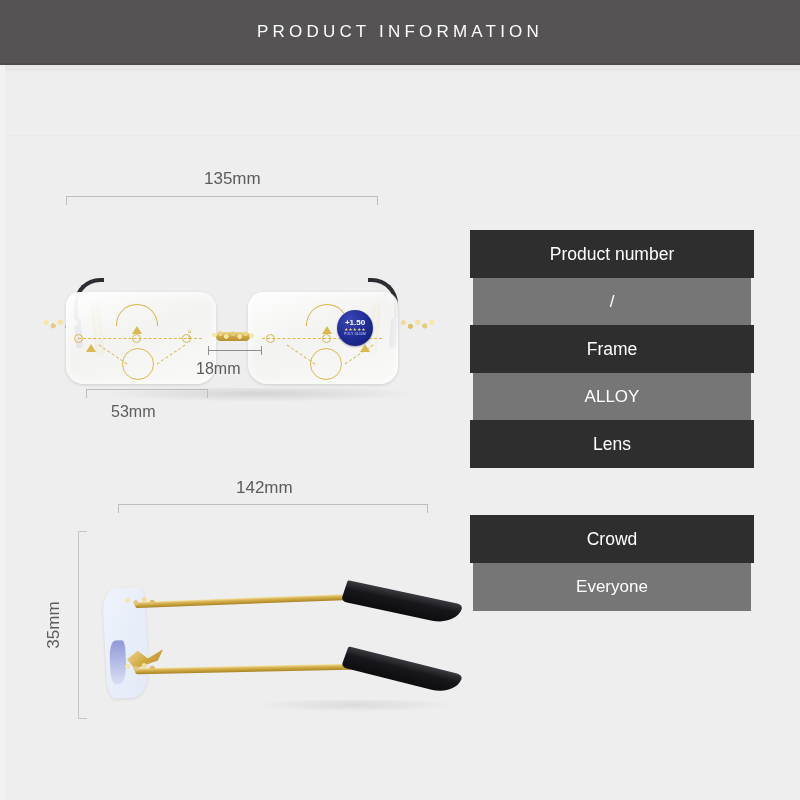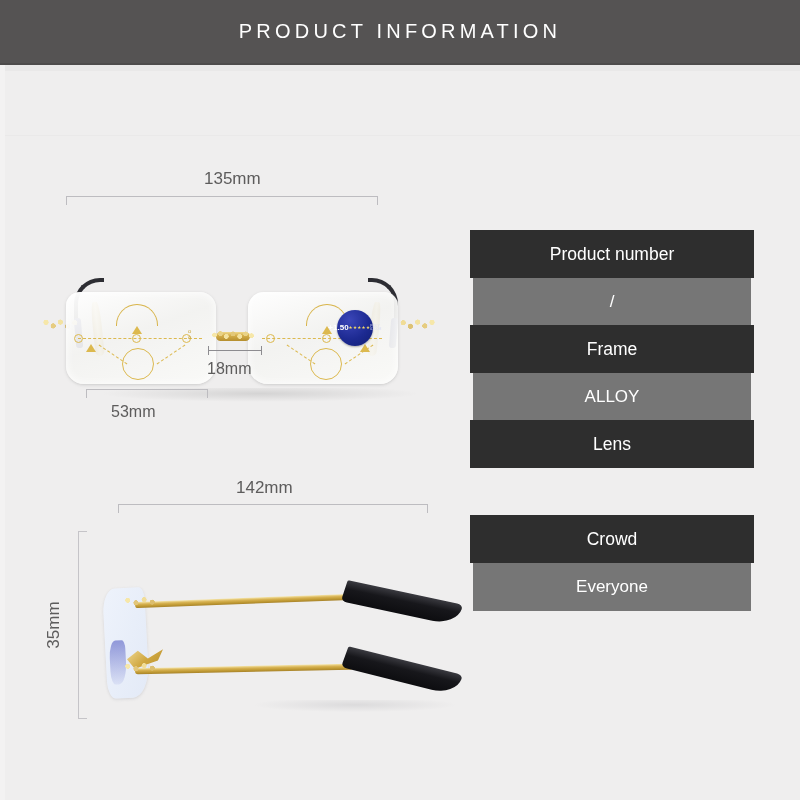--- a/index.html
+++ b/index.html
@@ -11,21 +11,21 @@
     position:relative;
   }
 
   
   .header{
     position:absolute; left:0; top:0; width:800px; height:63px;
     background:#555353;
     display:flex; align-items:center; justify-content:center;
   }
   .header-title{
-    color:#ffffff; font-size:20px; letter-spacing:4.2px;
+    color:#ffffff; font-size:17px; letter-spacing:4.2px;
     font-weight:400; white-space:nowrap;
   }
   .header-underline{
     position:absolute; left:0; top:63px; width:800px; height:2px;
     background:#4d4b4b;
   }
 
   
   .stage{
     position:absolute; left:0; top:65px; width:800px; height:735px;
@@ -169,21 +169,21 @@
     transform:rotate(5deg);
   }
   .temple-left{ left:46px; top:8px; transform:scaleX(-1); }
   .temple-right{ left:330px; top:8px; }
 
   
   .sticker{
     position:absolute; left:297px; top:40px; width:36px; height:36px;
     border-radius:50%;
     background:radial-gradient(circle at 35% 28%, #3b46b8 0%, #1d2a92 55%, #101d74 100%);
-    display:flex; flex-direction:row; align-items:center; justify-content:center;
+    display:flex; flex-direction:column; align-items:center; justify-content:center;
     box-shadow:0 1px 2px rgba(0,0,0,.3);
   }
   .sticker .pwr{ color:#fff; font-size:8px; font-weight:bold; line-height:1; }
   .sticker .stars{ color:#f2d86a; font-size:4.5px; line-height:1.4; letter-spacing:.3px;}
   .sticker .sub{ color:#d8dcf5; font-size:3.4px; line-height:1; letter-spacing:.2px;}
 
   .front-shadow{
     position:absolute; left:60px; top:118px; width:320px; height:14px;
     background:radial-gradient(ellipse at 50% 40%, rgba(150,150,150,.30), rgba(150,150,150,0) 70%);
   }
@@ -326,21 +326,21 @@
       <div class="stars">★★★★★</div>
       <div class="sub">POLY 0100M</div>
     </div>
 
     <div class="front-shadow"></div>
   </div>
 
   <div class="dim-line" style="left:208px; top:285px; width:54px;"></div>
   <div class="dim-tick" style="left:208px; top:281px; height:9px;"></div>
   <div class="dim-tick" style="left:261px; top:281px; height:9px;"></div>
-  <div class="dim-label small" style="left:207px; top:295px;text-align:center;">18mm</div>
+  <div class="dim-label small" style="left:196px; top:295px;text-align:center;">18mm</div>
 
   <div class="bracket-h down" style="left:86px; top:324px; width:122px;"></div>
   <div class="dim-label small" style="left:111px; top:338px;">53mm</div>
 
   <div class="dim-label" style="left:236px; top:413px;">142mm</div>
   <div class="bracket-h down" style="left:118px; top:439px; width:310px;"></div>
 
   <div class="bracket-v" style="left:78px; top:466px; height:188px;"></div>
   <div class="dim-label vert" style="left:24px; top:550px; width:60px; text-align:center;">35mm</div>
 

